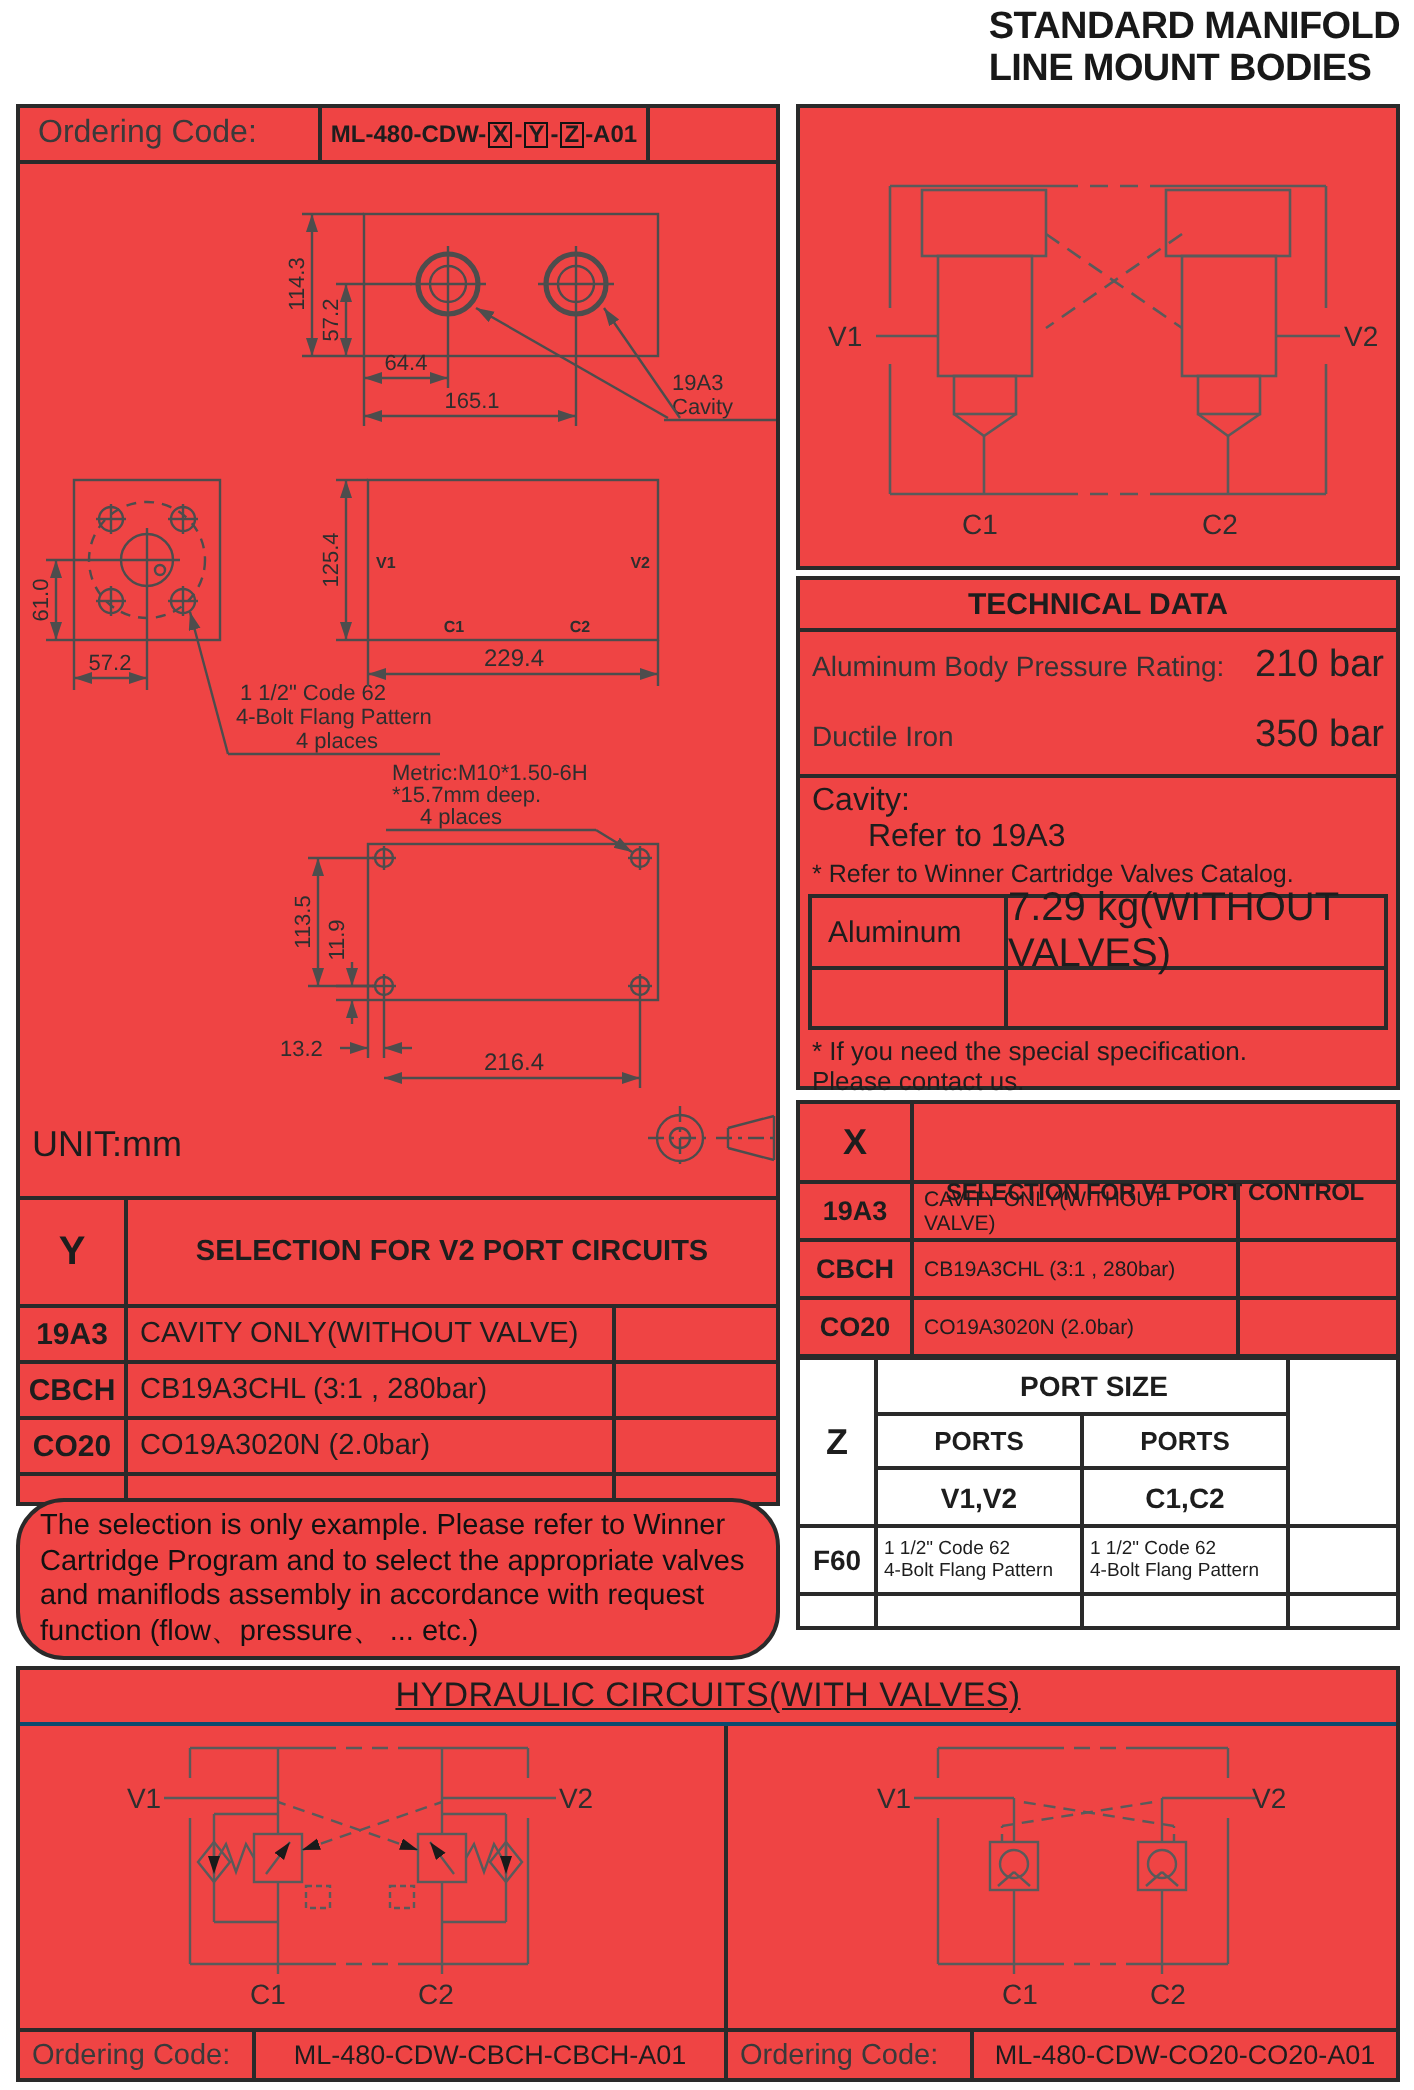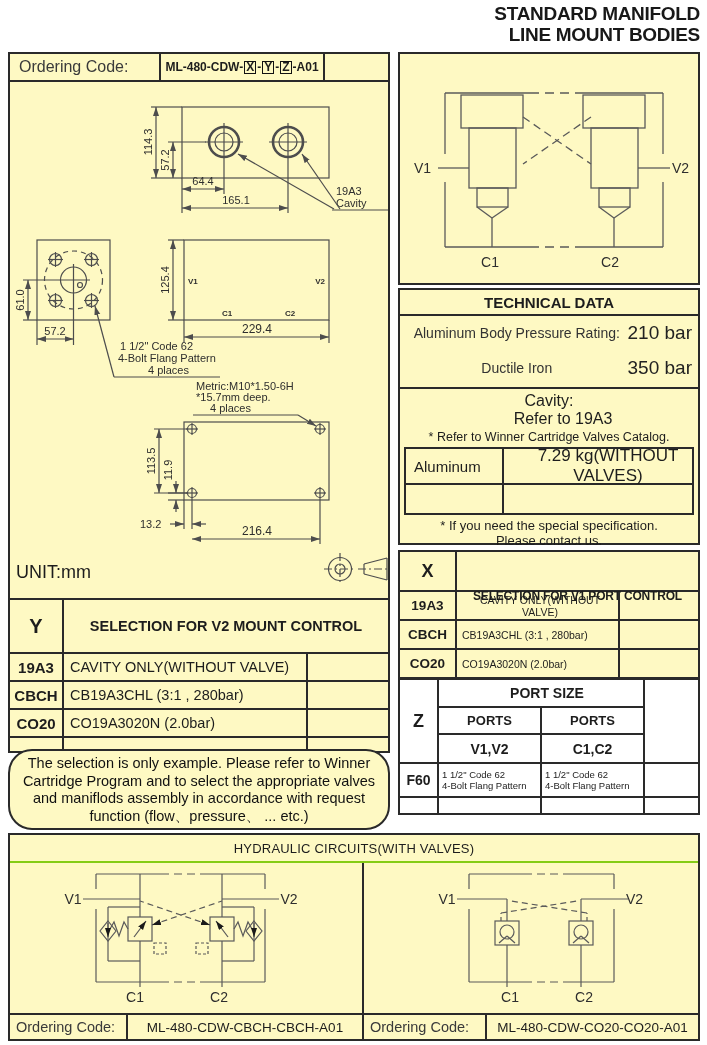--- a/index.html
+++ b/index.html
@@ -1,27 +1,27 @@
 <!DOCTYPE html>
 <html><head>
 <meta charset="utf-8">
 <style>
   html,body{margin:0;padding:0;background:#e8e8e8;}
   #page{position:relative;width:707px;height:1045px;background:#ffffff;
         font-family:"Liberation Sans",sans-serif;color:#1d1d1d;overflow:hidden;}
   .abs{position:absolute;box-sizing:border-box;}
-  .panel{position:absolute;box-sizing:border-box;border:2px solid #2a2a2a;background:#fef9c3;text-align:center;}
+  .panel{position:absolute;box-sizing:border-box;border:2px solid #2a2a2a;background:#ef4444;}
   .flex{display:flex;}
   .ctr{display:flex;align-items:center;justify-content:center;}
   .vctr{display:flex;align-items:center;}
   svg text{font-family:"Liberation Sans",sans-serif;fill:#2e2e2e;}
   .dimtxt{font-size:11px;}
 
   
-  #title{right:7px;top:3px;text-align:right;font-size:19px;font-weight:bold;
+  #title{right:7px;top:3px;text-align:left;font-size:19px;font-weight:bold;
          line-height:21px;color:#181818;letter-spacing:-0.3px;}
 
   
   #ordering-top{left:8px;top:52px;width:382px;height:30px;}
   #ordering-top .lab{width:140px;border-right:2px solid #2a2a2a;font-size:16px;
        color:#3a3a3a;padding-left:9px;}
   #ordering-top .code{width:162px;border-right:2px solid #2a2a2a;font-size:12px;
        font-weight:bold;justify-content:center;}
   .codebox{border:1.5px solid #111;padding:0 1px;margin:0 1px;display:inline-block;line-height:11px;}
 
@@ -37,24 +37,24 @@
   .tech-row{display:flex;align-items:center;padding:0 6px;}
   .tech-row .tl{flex:1;font-size:14px;color:#333;line-height:16px;}
   .tech-row .tv{font-size:19px;color:#222;white-space:nowrap;}
   #tech-cavity{border-top:2px solid #2a2a2a;padding:3px 6px 2px 6px;}
   #tech-cavity .c1{font-size:16px;}
   #tech-cavity .c2{font-size:16px;margin-left:28px;}
   #tech-cavity .c3{font-size:12.5px;margin-top:2px;}
   #weight-table{margin:1px 4px 0 4px;border:2px solid #2a2a2a;}
   #weight-table .wrow{display:flex;}
   #weight-table .wc1{width:88px;border-right:2px solid #2a2a2a;padding-left:8px;display:flex;align-items:center;font-size:15px;}
-  #weight-table .wc2{flex:1;padding-left:20px;display:flex;align-items:center;font-size:17px;}
+  #weight-table .wc2{flex:1;padding-left:0;display:flex;align-items:center;font-size:20px;}
   #weight-table .r1{height:34px;}
   #weight-table .r2{height:28px;border-top:2px solid #2a2a2a;}
-  #tech-foot{padding:3px 18px;font-size:13px;line-height:15px;}
+  #tech-foot{padding:3px 6px;font-size:13px;line-height:15px;}
 
   
   .sel-table .hdr{display:flex;border-bottom:2px solid #2a2a2a;}
   .sel-table .row{display:flex;border-bottom:2px solid #2a2a2a;}
   .sel-table .row:last-child{border-bottom:none;}
   #x-table{left:398px;top:550px;width:302px;}
   #x-table .key{width:55px;border-right:2px solid #2a2a2a;}
   #x-table .hdr{height:38px;}
   #x-table .hdr .key{font-weight:bold;font-size:18px;}
   #x-table .hdr .ttl{flex:1;font-weight:bold;font-size:12px;letter-spacing:-0.2px;margin-top:44px;}
@@ -84,21 +84,21 @@
   #z-table .f60{font-weight:bold;font-size:14px;}
   #z-table .cell{font-size:9.5px;line-height:11px;text-align:left;padding:2px 0 2px 3px;height:28px;}
   #z-table .emptyrow td{height:15px;}
 
   
   #note-box{left:8px;top:749px;width:382px;height:81px;padding:4px 10px 0 10px;
             font-size:14.5px;line-height:17.5px;color:#111;border-radius:24px;}
 
   
   #hyd-panel{left:8px;top:833px;width:692px;height:208px;}
-  #hyd-title{height:26px;border-bottom:2px solid #84cc16;font-size:13px;letter-spacing:0.2px;}
+  #hyd-title{height:26px;border-bottom:2px solid #0c4a6e;font-size:17px;letter-spacing:0.2px;text-decoration:underline;}
   #hyd-body{display:flex;height:176px;}
   .hyd-col{display:flex;flex-direction:column;}
   #hyd-left{width:352px;border-right:2px solid #2a2a2a;}
   #hyd-right{flex:1;}
   .hyd-draw{flex:1;position:relative;}
   .hyd-code-row{height:30px;border-top:2px solid #2a2a2a;display:flex;}
   .hyd-code-row .ocl{border-right:2px solid #2a2a2a;font-size:14.5px;color:#3a3a3a;padding-left:6px;display:flex;align-items:center;}
   #hyd-left .ocl{width:110px;}
   #hyd-right .ocl{width:115px;}
   .hyd-code-row .ocv{flex:1;display:flex;align-items:center;justify-content:center;font-size:13.5px;}
@@ -388,21 +388,21 @@
     <div class="row">
       <div class="key ctr">CO20</div>
       <div class="desc">CO19A3020N (2.0bar)</div>
       <div class="pad"></div>
     </div>
   </div>
 
   <div id="y-table" class="panel sel-table">
     <div class="hdr">
       <div class="key ctr">Y</div>
-      <div class="ttl ctr">SELECTION FOR V2 MOUNT CONTROL</div>
+      <div class="ttl ctr">SELECTION FOR V2 PORT CIRCUITS</div>
     </div>
     <div class="row">
       <div class="key ctr">19A3</div>
       <div class="desc">CAVITY ONLY(WITHOUT VALVE)</div>
       <div class="pad"></div>
     </div>
     <div class="row">
       <div class="key ctr">CBCH</div>
       <div class="desc">CB19A3CHL (3:1 , 280bar)</div>
       <div class="pad"></div>

